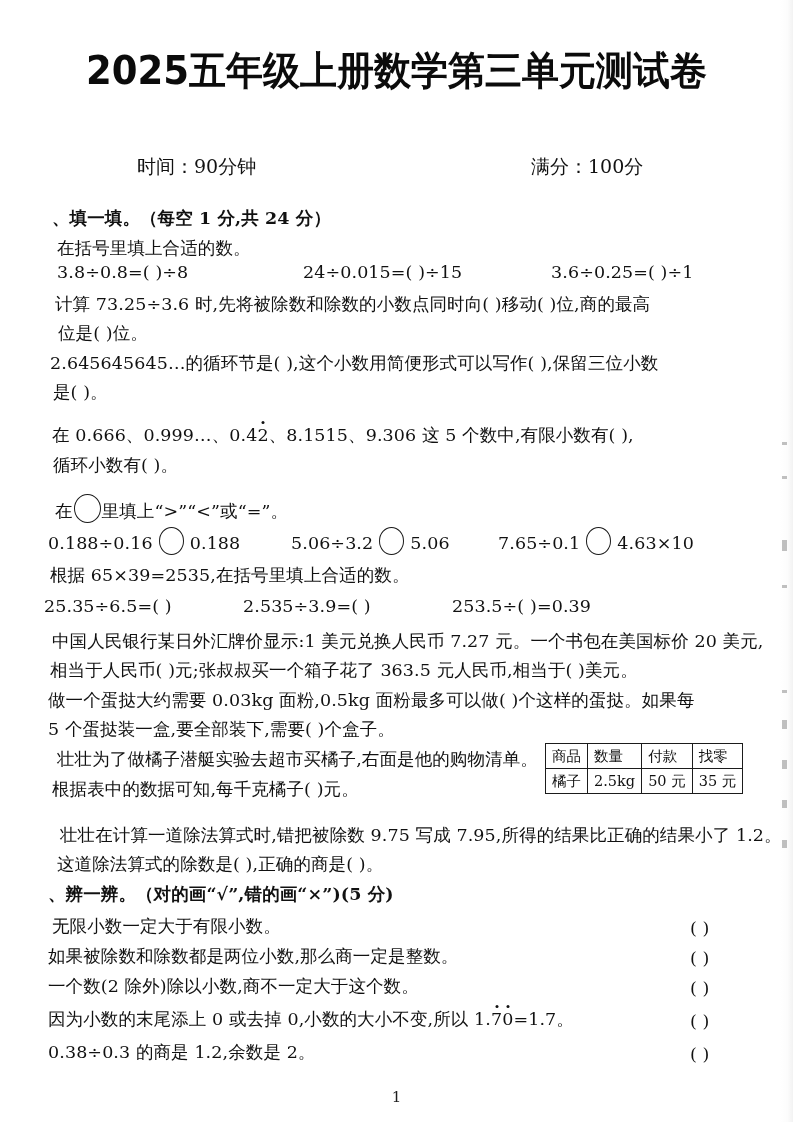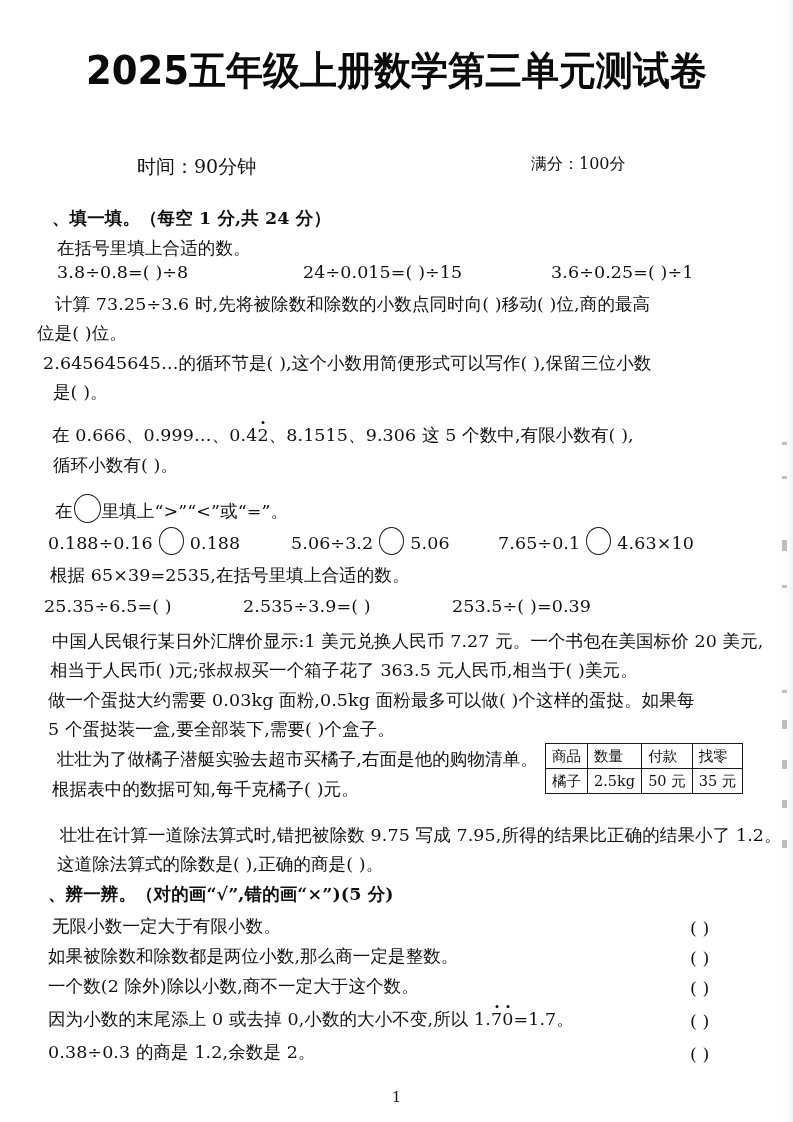--- a/index.html
+++ b/index.html
@@ -15,21 +15,21 @@
     position:absolute;left:0;right:0;top:46px;text-align:center;
     font-family:"DejaVu Sans","Liberation Sans",sans-serif;
     font-weight:700;font-size:37px;letter-spacing:0px;
     color:#0b0b0b;white-space:nowrap;
     transform:scaleY(1.06);
   }
 
   
   .meta{position:absolute;top:154px;left:0;right:0;height:28px;}
   .meta .time{position:absolute;left:137px;top:0;font-size:19px;}
-  .meta .score{position:absolute;left:531px;top:0;font-size:16px;}
+  .meta .score{position:absolute;left:531px;top:0;font-size:19px;}
 
   
   .row{position:absolute;font-size:17.5px;line-height:1;white-space:nowrap;letter-spacing:.1px;}
   .sec{font-weight:600;}
   .num{font-family:"DejaVu Serif","Liberation Serif",serif;}
 
   
 
   
   .circ{
@@ -90,23 +90,23 @@
 
   <div class="row sec" style="left:52px;top:210px;">、填一填。（每空 1 分,共 24 分）</div>
 
   <div class="row" style="left:57px;top:240px;">在括号里填上合适的数。</div>
 
   <div class="row num" style="left:57px;top:264px;">3.8÷0.8=(        )÷8</div>
   <div class="row num" style="left:303px;top:264px;">24÷0.015=(        )÷15</div>
   <div class="row num" style="left:551px;top:264px;">3.6÷0.25=(        )÷1</div>
 
   <div class="row" style="left:55px;top:296px;">计算 73.25÷3.6 时,先将被除数和除数的小数点同时向(        )移动(        )位,商的最高</div>
-  <div class="row" style="left:37px;top:325px;">位是(        )位。</div>
+  <div class="row" style="left:58px;top:325px;">位是(        )位。</div>
 
-  <div class="row" style="left:43px;top:355px;">2.645645645…的循环节是(        ),这个小数用简便形式可以写作(        ),保留三位小数</div>
+  <div class="row" style="left:50px;top:355px;">2.645645645…的循环节是(        ),这个小数用简便形式可以写作(        ),保留三位小数</div>
   <div class="row" style="left:53px;top:384px;">是(        )。</div>
 
   <div class="row" style="left:52px;top:427px;">
     <span>在 0.666、0.999…、0.4</span><span class="rdot">2</span><span>、8.1515、9.306 这 5 个数中,有限小数有(                    ),</span>
   </div>
   <div class="row" style="left:53px;top:457px;">循环小数有(                    )。</div>
 
   <div class="row" style="left:55px;top:494px;">
     <span>在</span><span class="bigcirc"></span><span>里填上“&gt;”“&lt;”或“=”。</span>
   </div>

